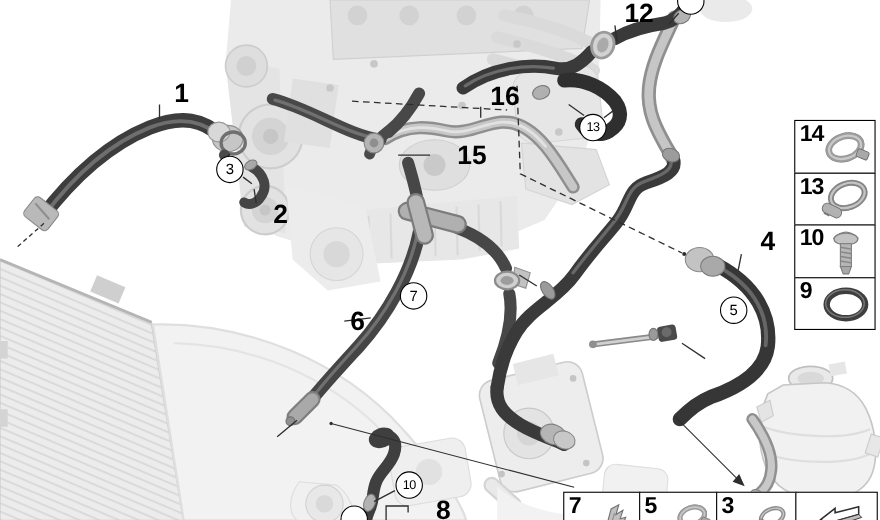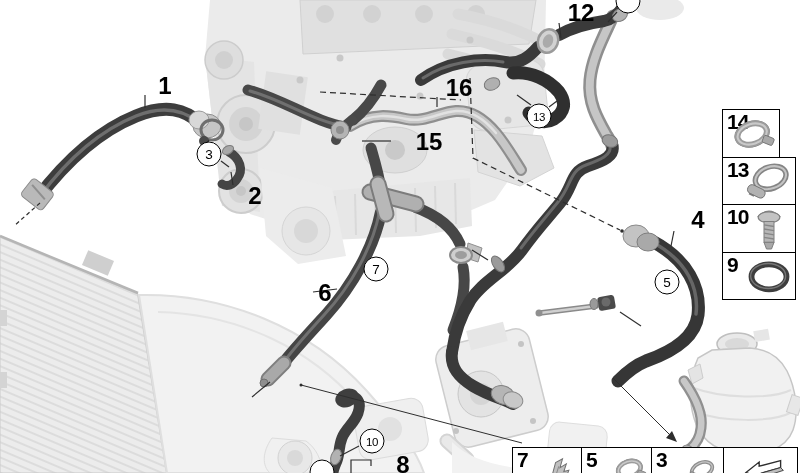--- a/index.html
+++ b/index.html
@@ -316,21 +316,21 @@
       <div class="plain-label" style="left: 407px; top: 142px;">15</div>
       <div class="circled" style="left: 209px; top: 154px;">3</div>
       <div class="circled" style="left: 667px; top: 282px;">5</div>
       <div class="circled" style="left: 376px; top: 269px;">7</div>
       <div class="circled two" style="left: 372px; top: 441px;">10</div>
       <div class="circled two" style="left: 539px; top: 116px;">13</div>
       <div class="circled partial" style="left: 628px; top: 1px;"></div>
       <div class="circled partial" style="left: 322px; top: 472px;"></div>
     </div>
 <div id="side-legend">
-      <div class="legend-box" style="left: 722px; top: 109px; width: 58px; height: 48.5px;">
+      <div class="legend-box" style="left: 722px; top: 109px; width: 74px; height: 48.5px;">
         <span class="legend-num">14</span>
         <svg width="50" height="44" viewBox="0 0 60 52" class="legend-icon">
           <use href="#sym-hose-clamp" xlink:href="#sym-hose-clamp"></use>
         </svg>
       </div>
       <div class="legend-box" style="left: 722px; top: 156.5px; width: 74px; height: 48.5px;">
         <span class="legend-num">13</span>
         <svg width="50" height="44" viewBox="0 0 60 52" class="legend-icon">
           <use href="#sym-screw-clamp" xlink:href="#sym-screw-clamp"></use>
         </svg>

